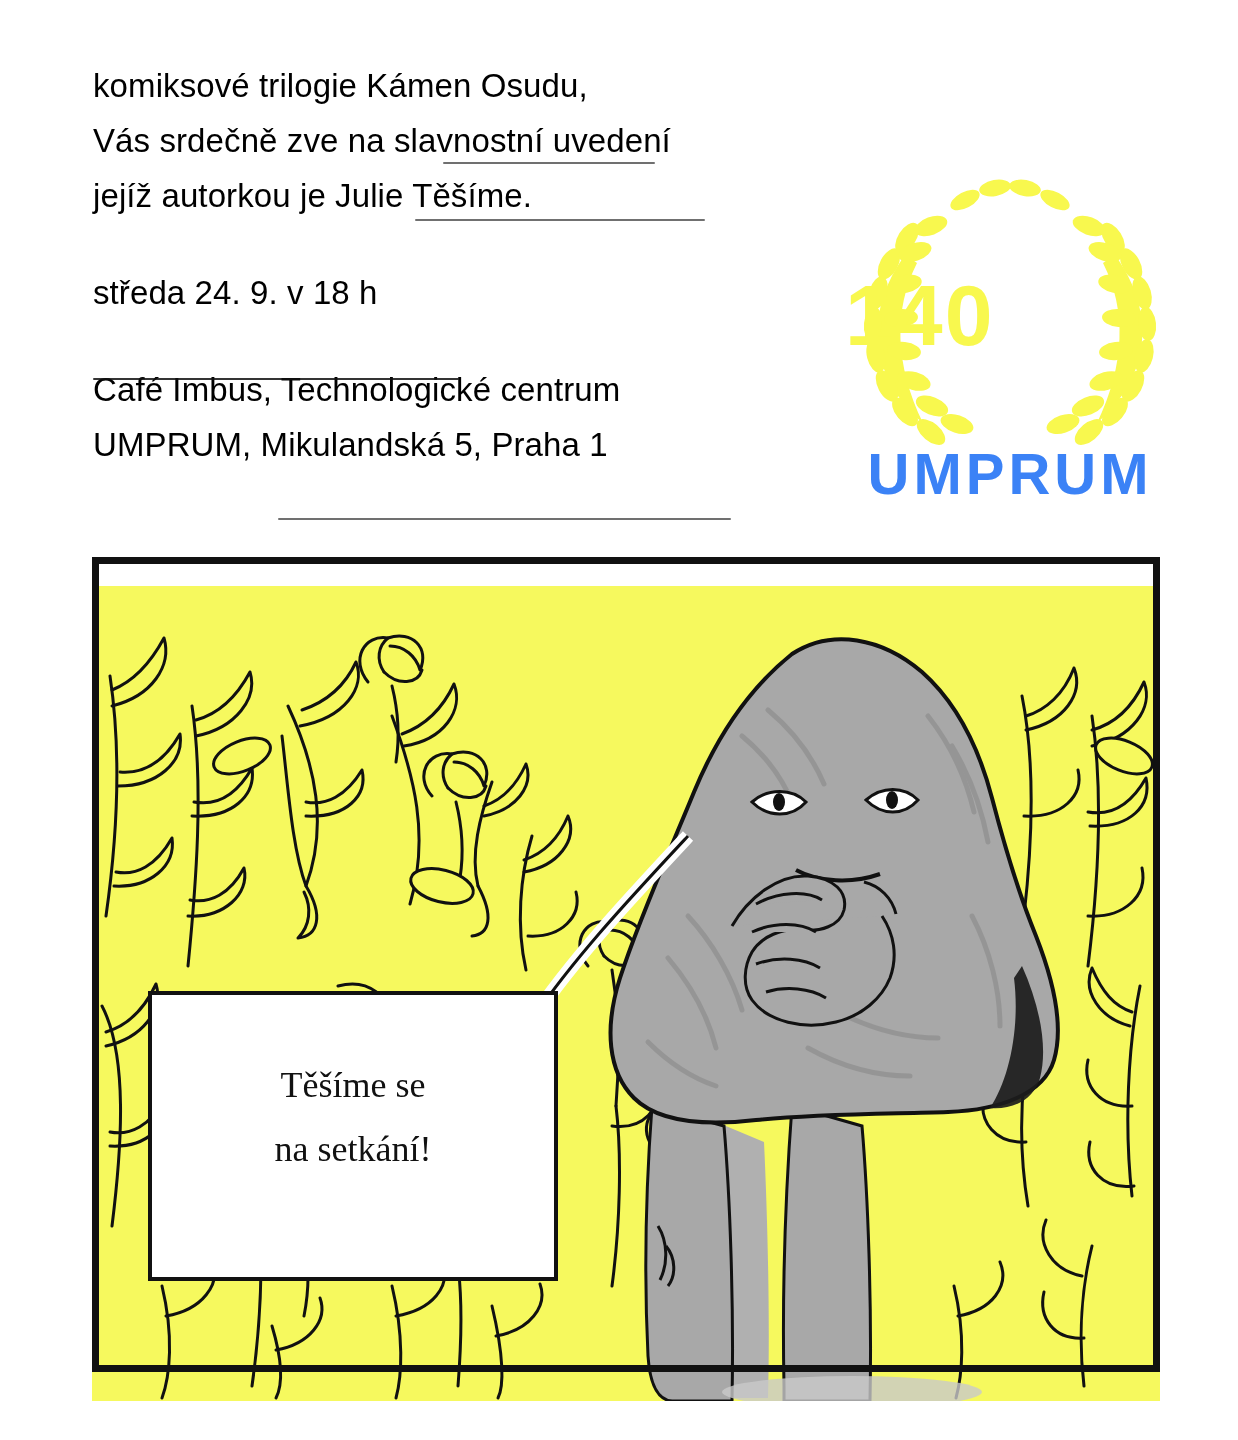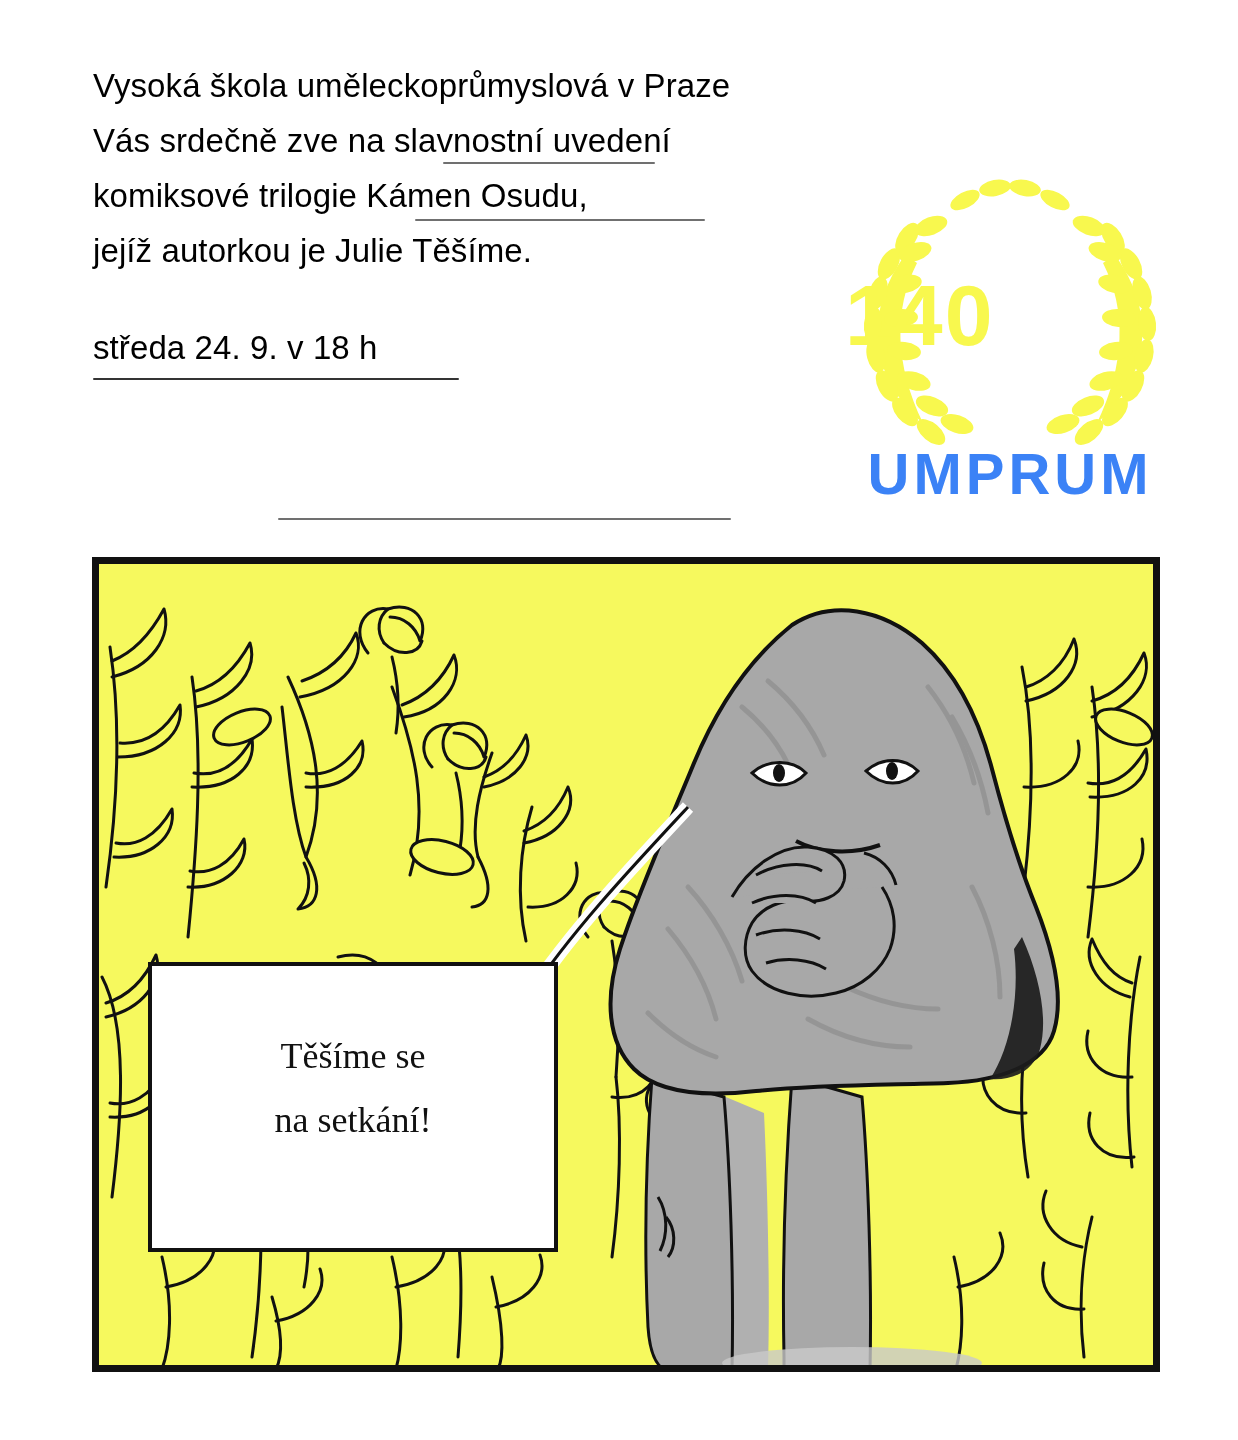--- a/index.html
+++ b/index.html
@@ -78,21 +78,21 @@
     font-size: 58px;
     font-weight: bold;
     color: #3b82f6;
     letter-spacing: 4px;
   }
 
   
   .panel {
     position: absolute;
     left: 92px;
-    top: 557px;
+    top: 586px;
     width: 1068px;
     height: 815px;
     background: #f6f95e;
     overflow: hidden;
   }
   .panel-border {
     position: absolute;
     left: 92px;
     top: 557px;
     width: 1068px;
@@ -124,28 +124,31 @@
     line-height: 64px;
     color: #111;
     white-space: pre-line;
   }
 </style>
 </head>
 <body>
 
 <div class="invite-text">
   <div class="invite-block">
-    <div class="invite-line">Vysoká škola uměleckoprůmyslová v Praze</div>
+    <div class="invite-line">komiksové trilogie Kámen Osudu,</div>
     <div class="invite-line">Vás srdečně zve na slavnostní uvedení</div>
-    <div class="invite-line">komiksové trilogie Kámen Osudu,</div>
     <div class="invite-line">jejíž autorkou je Julie Těšíme.</div>
   </div>
   <div class="block-gap"></div>
   <div class="invite-line">středa 24. 9. v 18 h</div>
   <div class="block-gap"></div>
+  <div class="invite-block">
+    <div class="invite-line">Café Imbus, Technologické centrum</div>
+    <div class="invite-line">UMPRUM, Mikulandská 5, Praha 1</div>
+  </div>
 </div>
 
 <div class="u-stroke thin" style="left:443px; top:162px; width:212px;"></div>
 <div class="u-stroke thin" style="left:415px; top:219px; width:290px;"></div>
 <div class="u-stroke" style="left:93px; top:378px; width:366px;"></div>
 <div class="u-stroke thin" style="left:278px; top:518px; width:453px;"></div>
 
 <div class="logo-wrap">
   <svg class="laurel" width="330" height="300" viewBox="0 0 330 300" aria-hidden="true">
     <g fill="#f8f84e">

